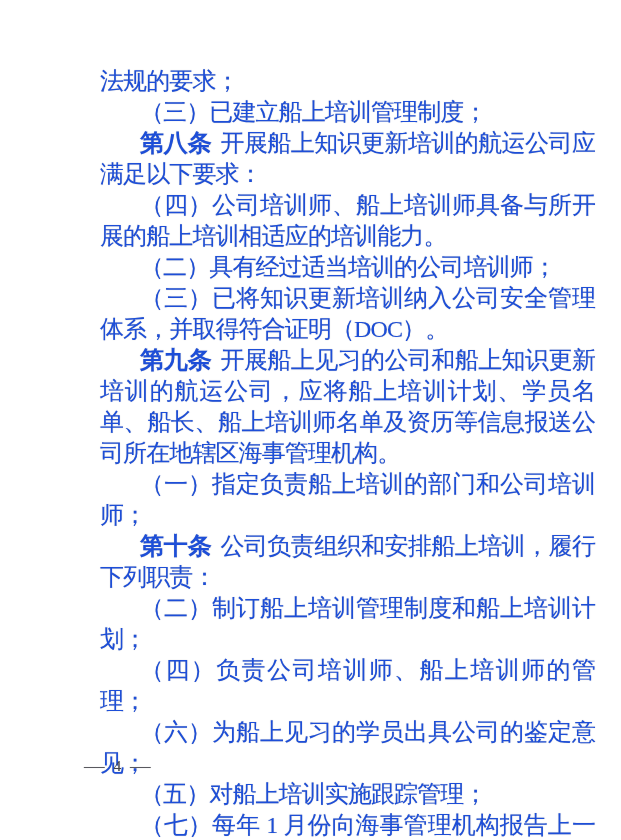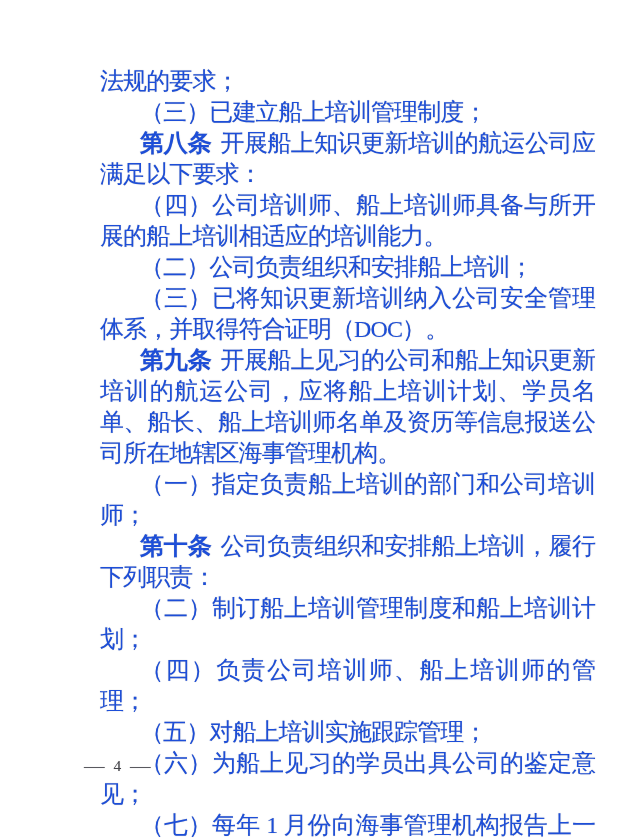--- a/index.html
+++ b/index.html
@@ -72,37 +72,37 @@
 
     <p class="continuation">法规的要求；</p>
 
     <p class="indented">（三）已建立船上培训管理制度；</p>
 
     <p class="indented"><span class="article-label">第八条</span><span>开展船上知识更新培训的航运公司应满足以下要求：</span></p>
 
     <p class="indented">（四）公司培训师、船上培训师具备与所开展的船上培训相适应的培训能力。</p>
 
 
-    <p class="indented">（二）公司负责组织和安排船上培训；</p>
+    <p class="indented">（二）具有经过适当培训的公司培训师；</p>
 
     <p class="indented">（三）已将知识更新培训纳入公司安全管理体系，并取得符合证明（DOC）。</p>
 
     <p class="indented"><span class="article-label">第九条</span><span>开展船上见习的公司和船上知识更新培训的航运公司，应将船上培训计划、学员名单、船长、船上培训师名单及资历等信息报送公司所在地辖区海事管理机构。</span></p>
 
     <p class="indented">（一）指定负责船上培训的部门和公司培训师；</p>
 
     <p class="indented"><span class="article-label">第十条</span><span>公司负责组织和安排船上培训，履行下列职责：</span></p>
 
     <p class="indented">（二）制订船上培训管理制度和船上培训计划；</p>
 
 
     <p class="indented">（四）负责公司培训师、船上培训师的管理；</p>
 
+    <p class="indented">（六）为船上见习的学员出具公司的鉴定意见；</p>
+
     <p class="indented">（五）对船上培训实施跟踪管理；</p>
-
-    <p class="indented">（六）为船上见习的学员出具公司的鉴定意见；</p>
 
     <p class="indented">（七）每年 1 月份向海事管理机构报告上一年度船上见习和</p>
 
   </div>
 
   <div class="footer"><span class="dash">—</span><span class="page-num">4</span><span class="dash">—</span></div>
 </div>
 
 </body></html>

